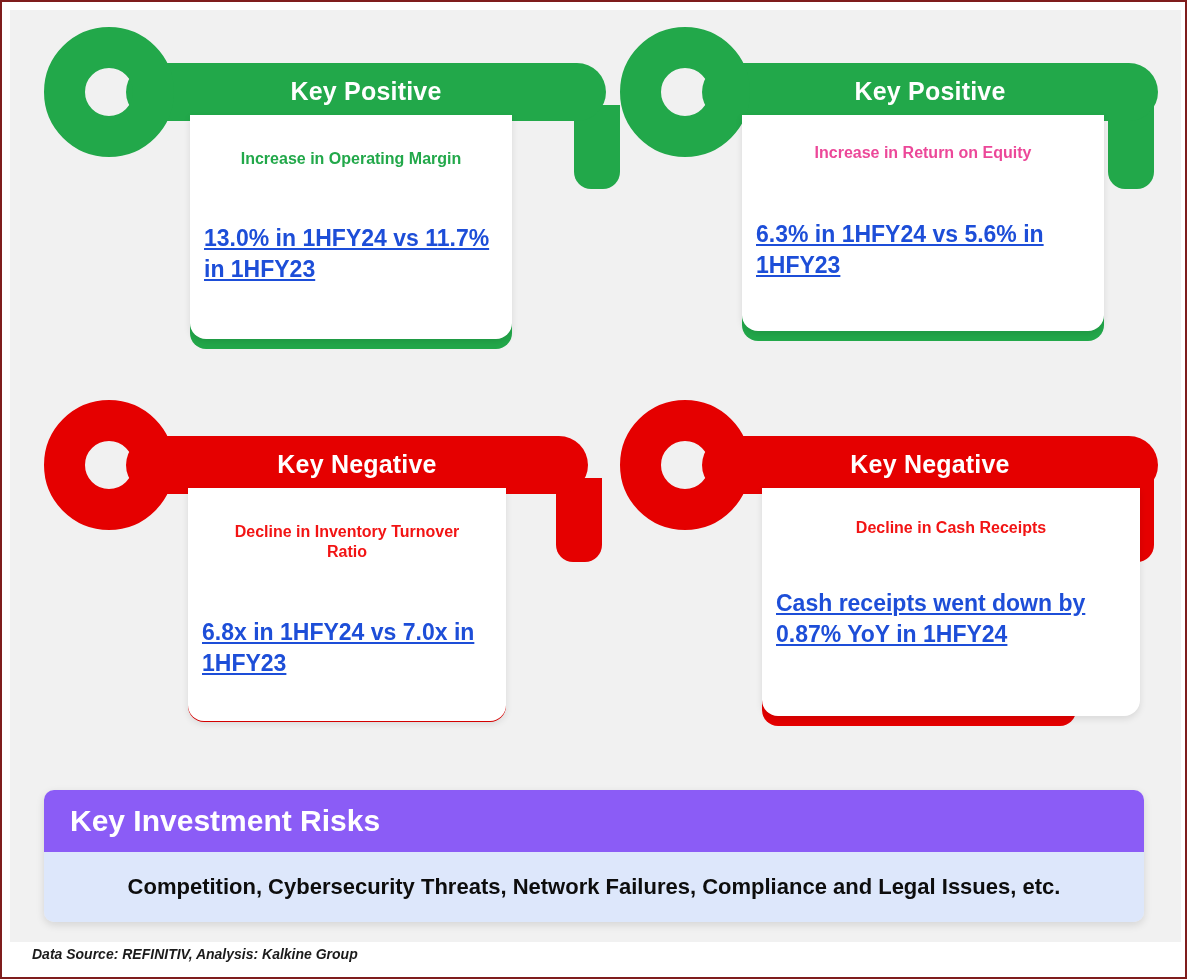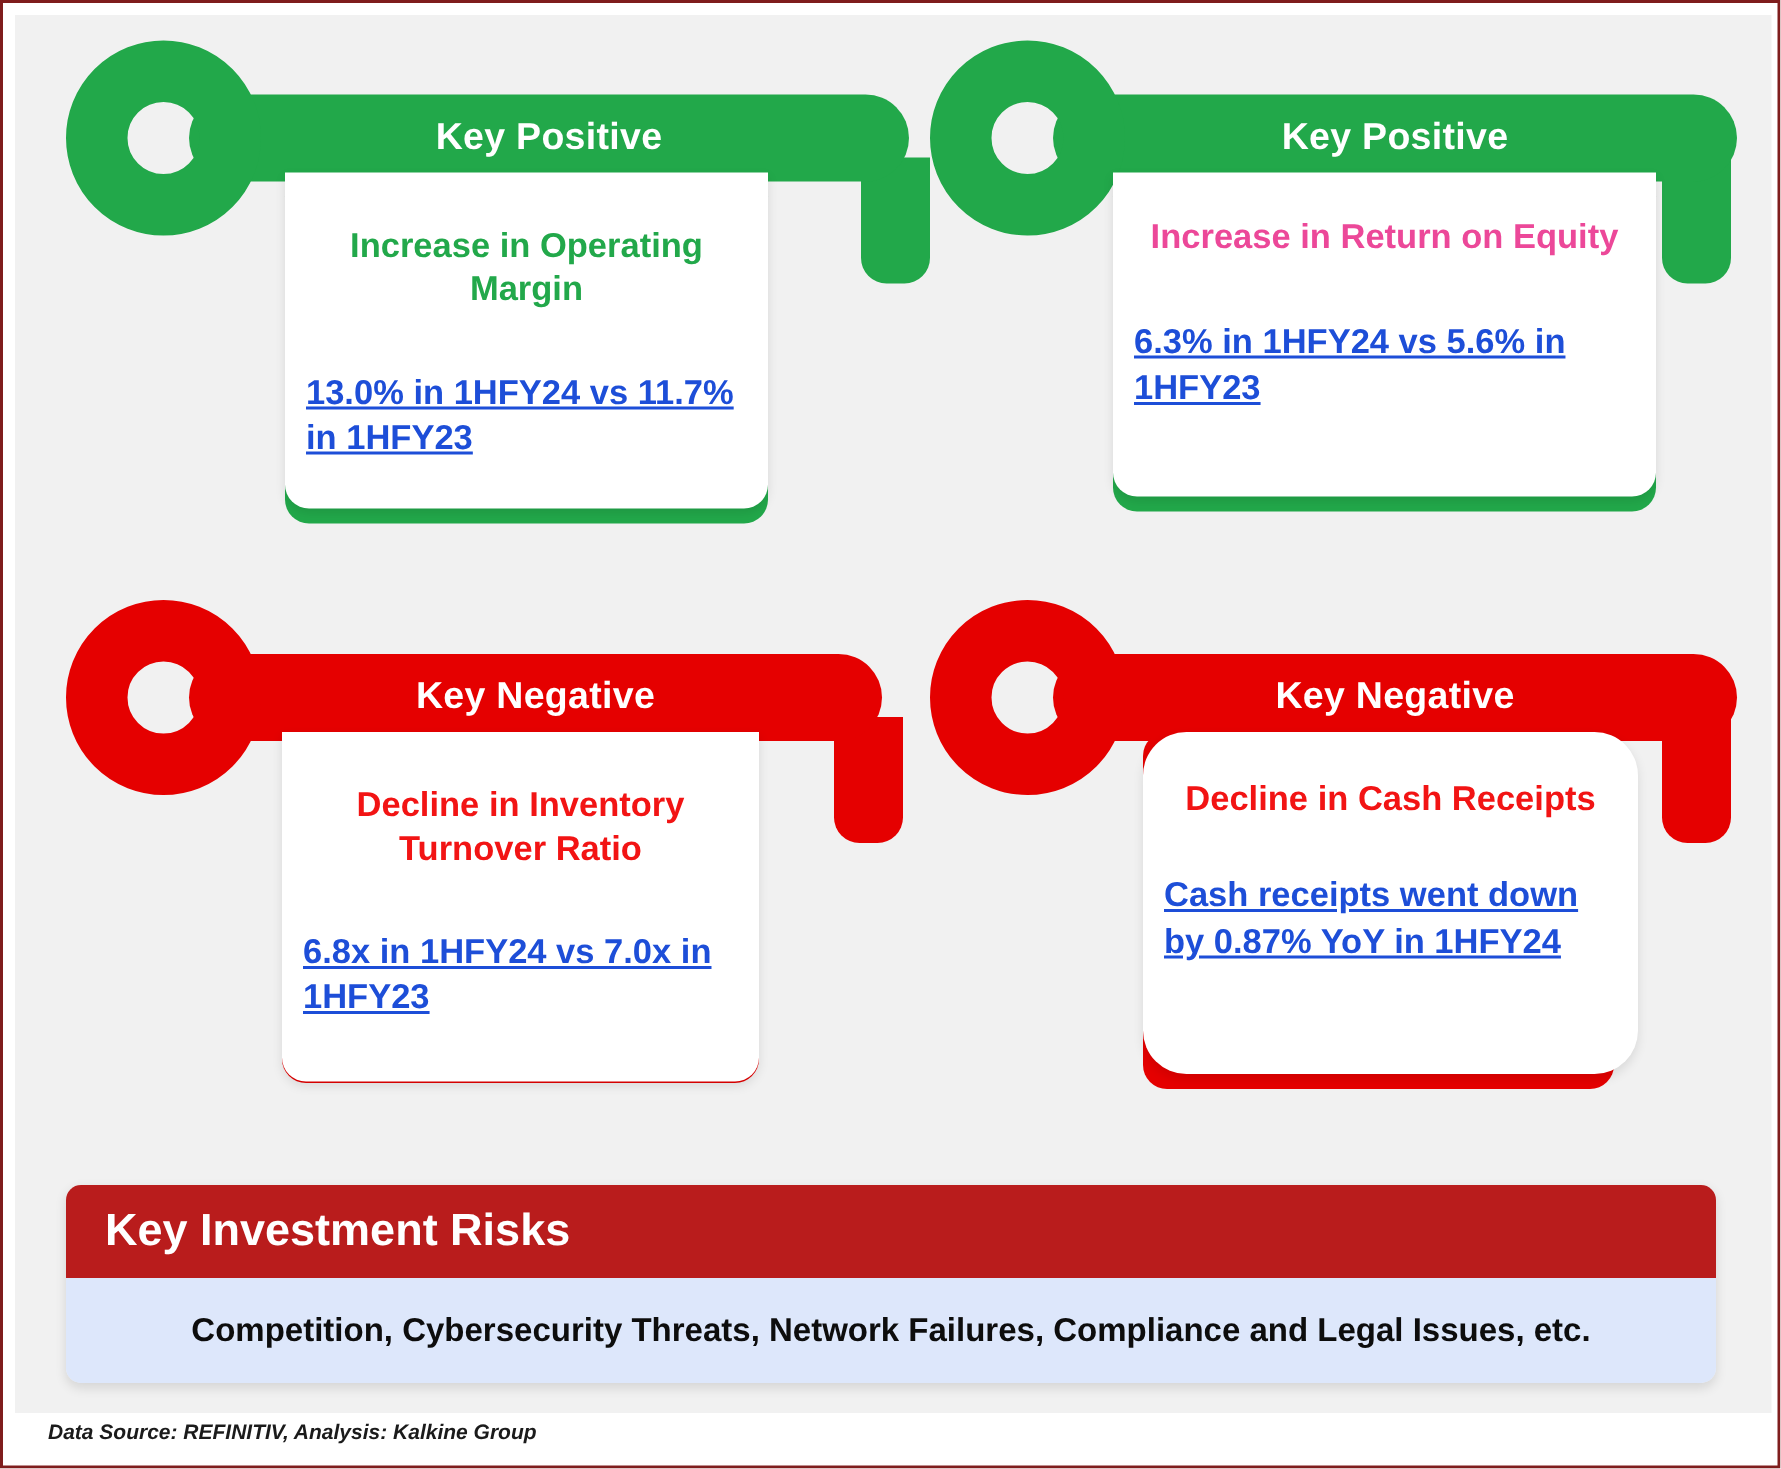--- a/index.html
+++ b/index.html
@@ -99,25 +99,25 @@
     z-index: 5;
     box-shadow: 0 3px 7px rgba(0,0,0,0.10);
     display: flex;
     flex-direction: column;
     align-items: center;
     box-sizing: border-box;
     padding: 18px 14px 10px 14px;
   }
 
   .card-heading {
-    font-size: 23px;
+    font-size: 16px;
     font-weight: bold;
     line-height: 1.28;
     text-align: center;
-    margin: 0;
+    margin: 16px;
   }
 
   .card-stat {
     font-size: 23px;
     font-weight: bold;
     color: #1d4ed8;
     line-height: 1.33;
     text-align: left;
     margin: 0;
     text-decoration: underline;
@@ -216,28 +216,28 @@
     </div>
   </div>
 
   <div class="keycard" style="left:618px; top:398px; width:560px; height:330px;">
     <div class="key-tooth" style="left:488px; background:#E50000;"></div>
     <div class="key-shaft" style="width:456px; background:#E50000;">
       <span class="key-title">Key Negative</span>
     </div>
     <div class="key-bow" style="border-color:#E50000;"></div>
     <div class="card-accent" style="left:142px; top:88px; width:314px; height:238px; background:#E50000;"></div>
-    <div class="card-body" style="left:142px; top:88px; width:330px; height:228px;border-radius:29px;">
+    <div class="card-body" style="left:142px; top:88px; width:378px; height:228px;">
       <p class="card-heading" style="color:#F21414; margin-top:12px;">Decline in Cash Receipts</p>
       <p class="card-stat" style="margin-top:34px;">Cash receipts went down by 0.87% YoY in 1HFY24</p>
     </div>
   </div>
 
   <div class="risk-panel">
-    <div class="risk-header" style="background:#b91c1c;">
+    <div class="risk-header" style="background:#8b5cf6;">
       <span class="risk-header-text">Key Investment Risks</span>
     </div>
     <div class="risk-body" style="background:#DDE7FB;">
       <span class="risk-body-text">Competition, Cybersecurity Threats, Network Failures, Compliance and Legal Issues, etc.</span>
     </div>
   </div>
 
   <div class="source-note">Data Source: REFINITIV, Analysis: Kalkine Group</div>
 </div>
 

